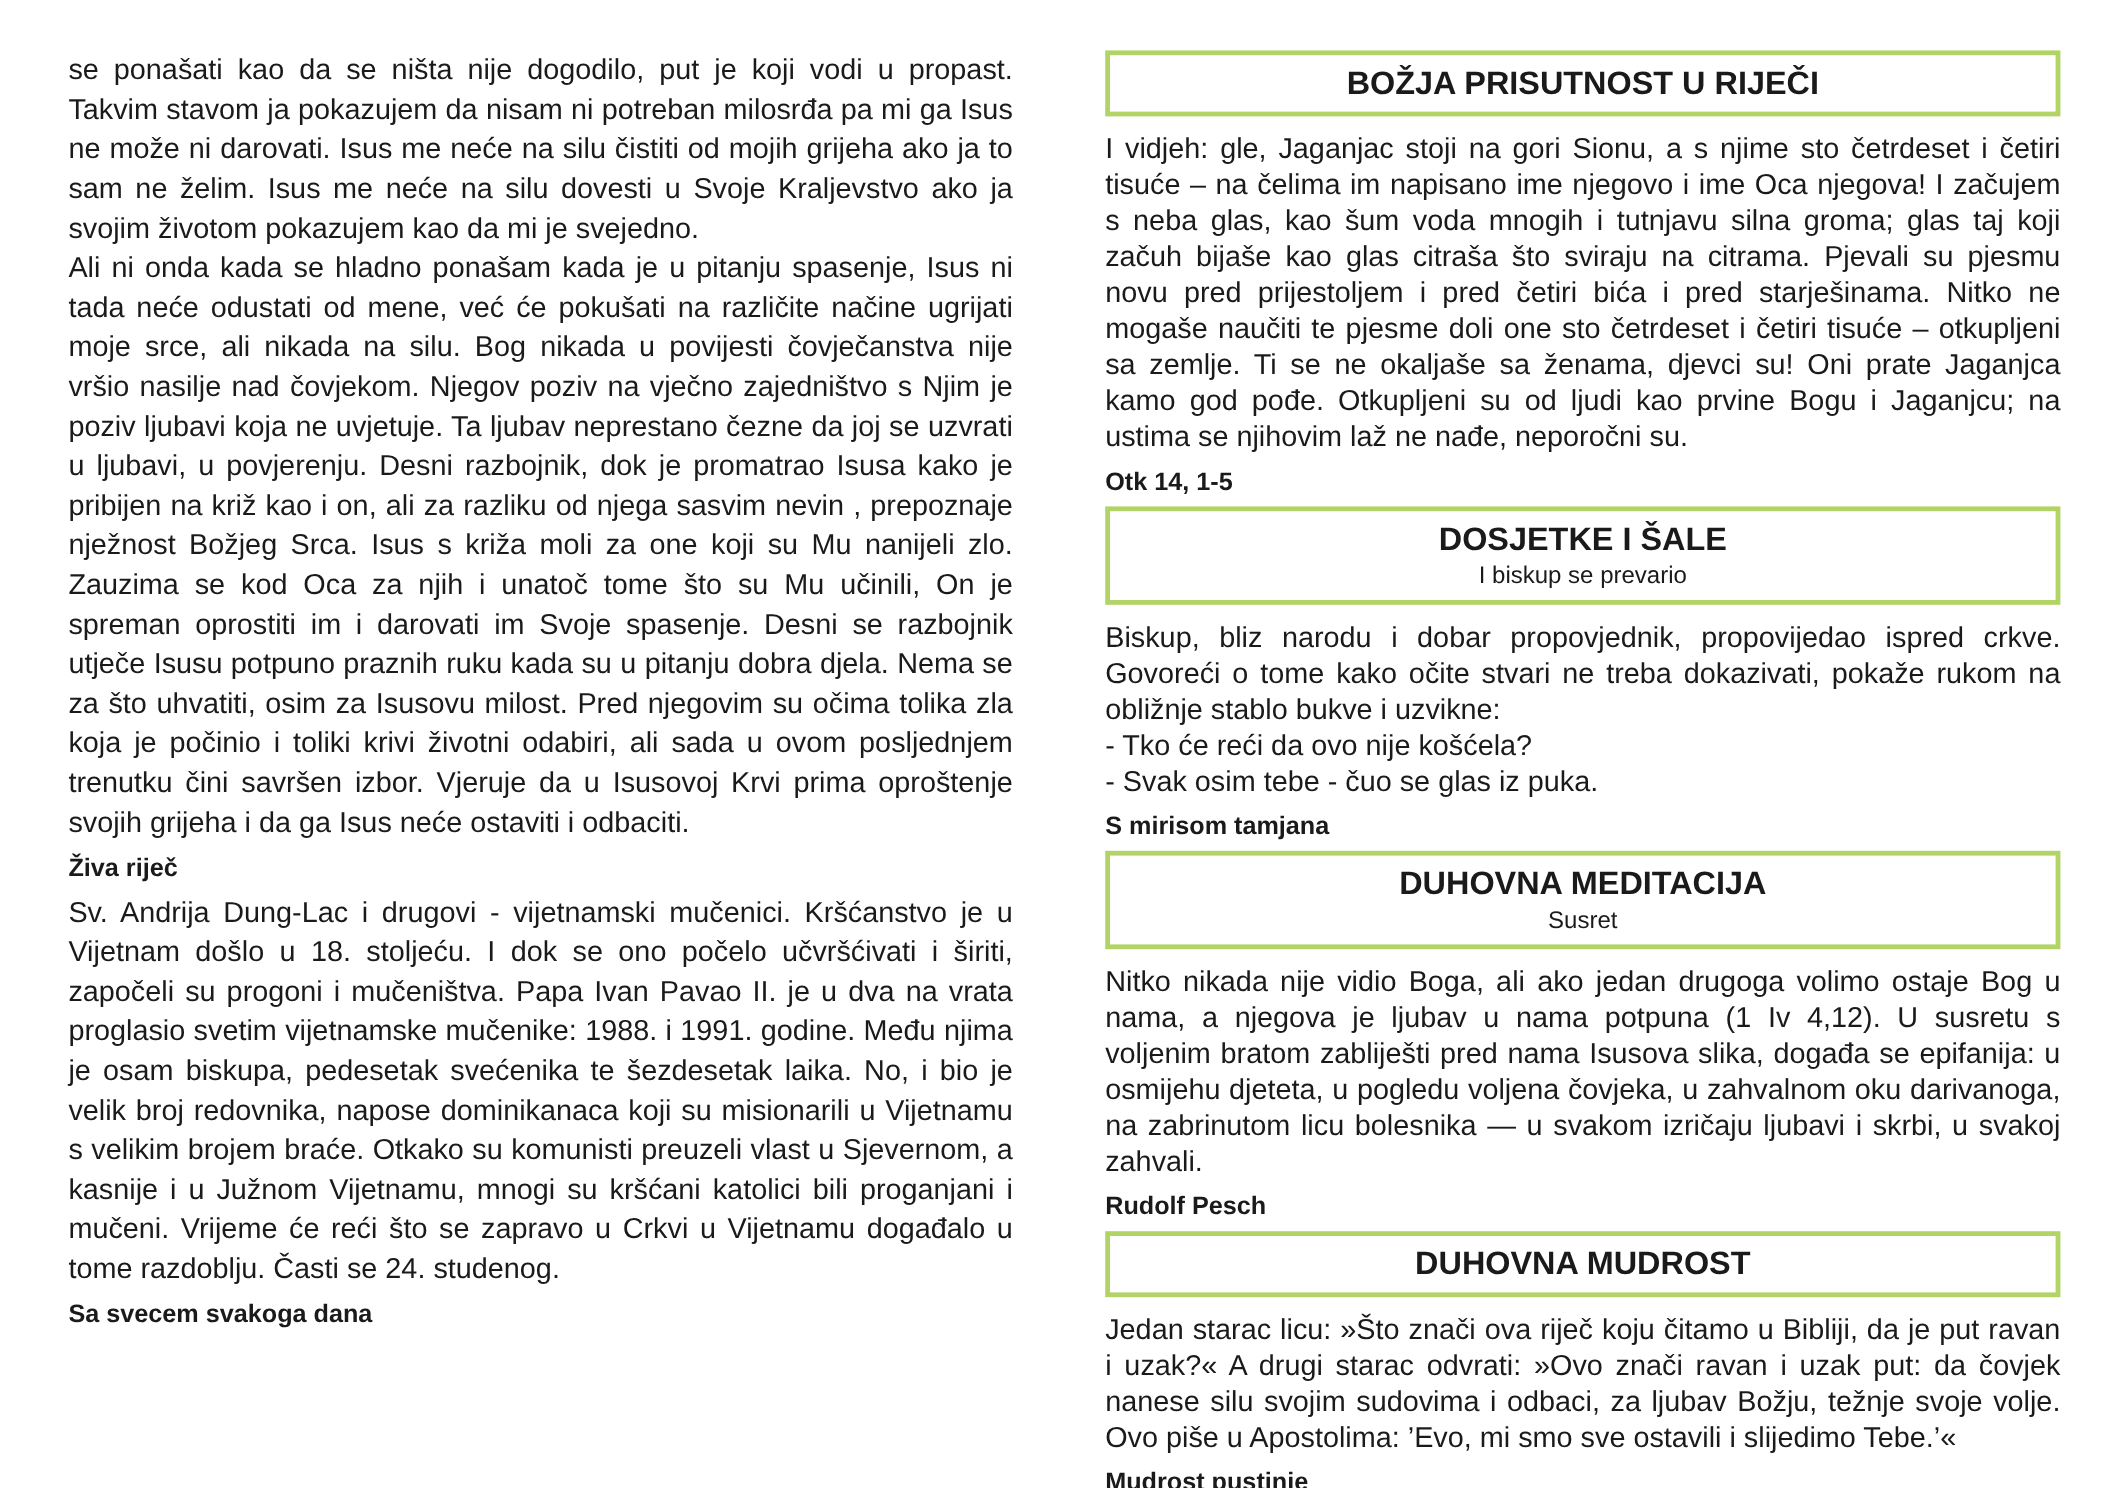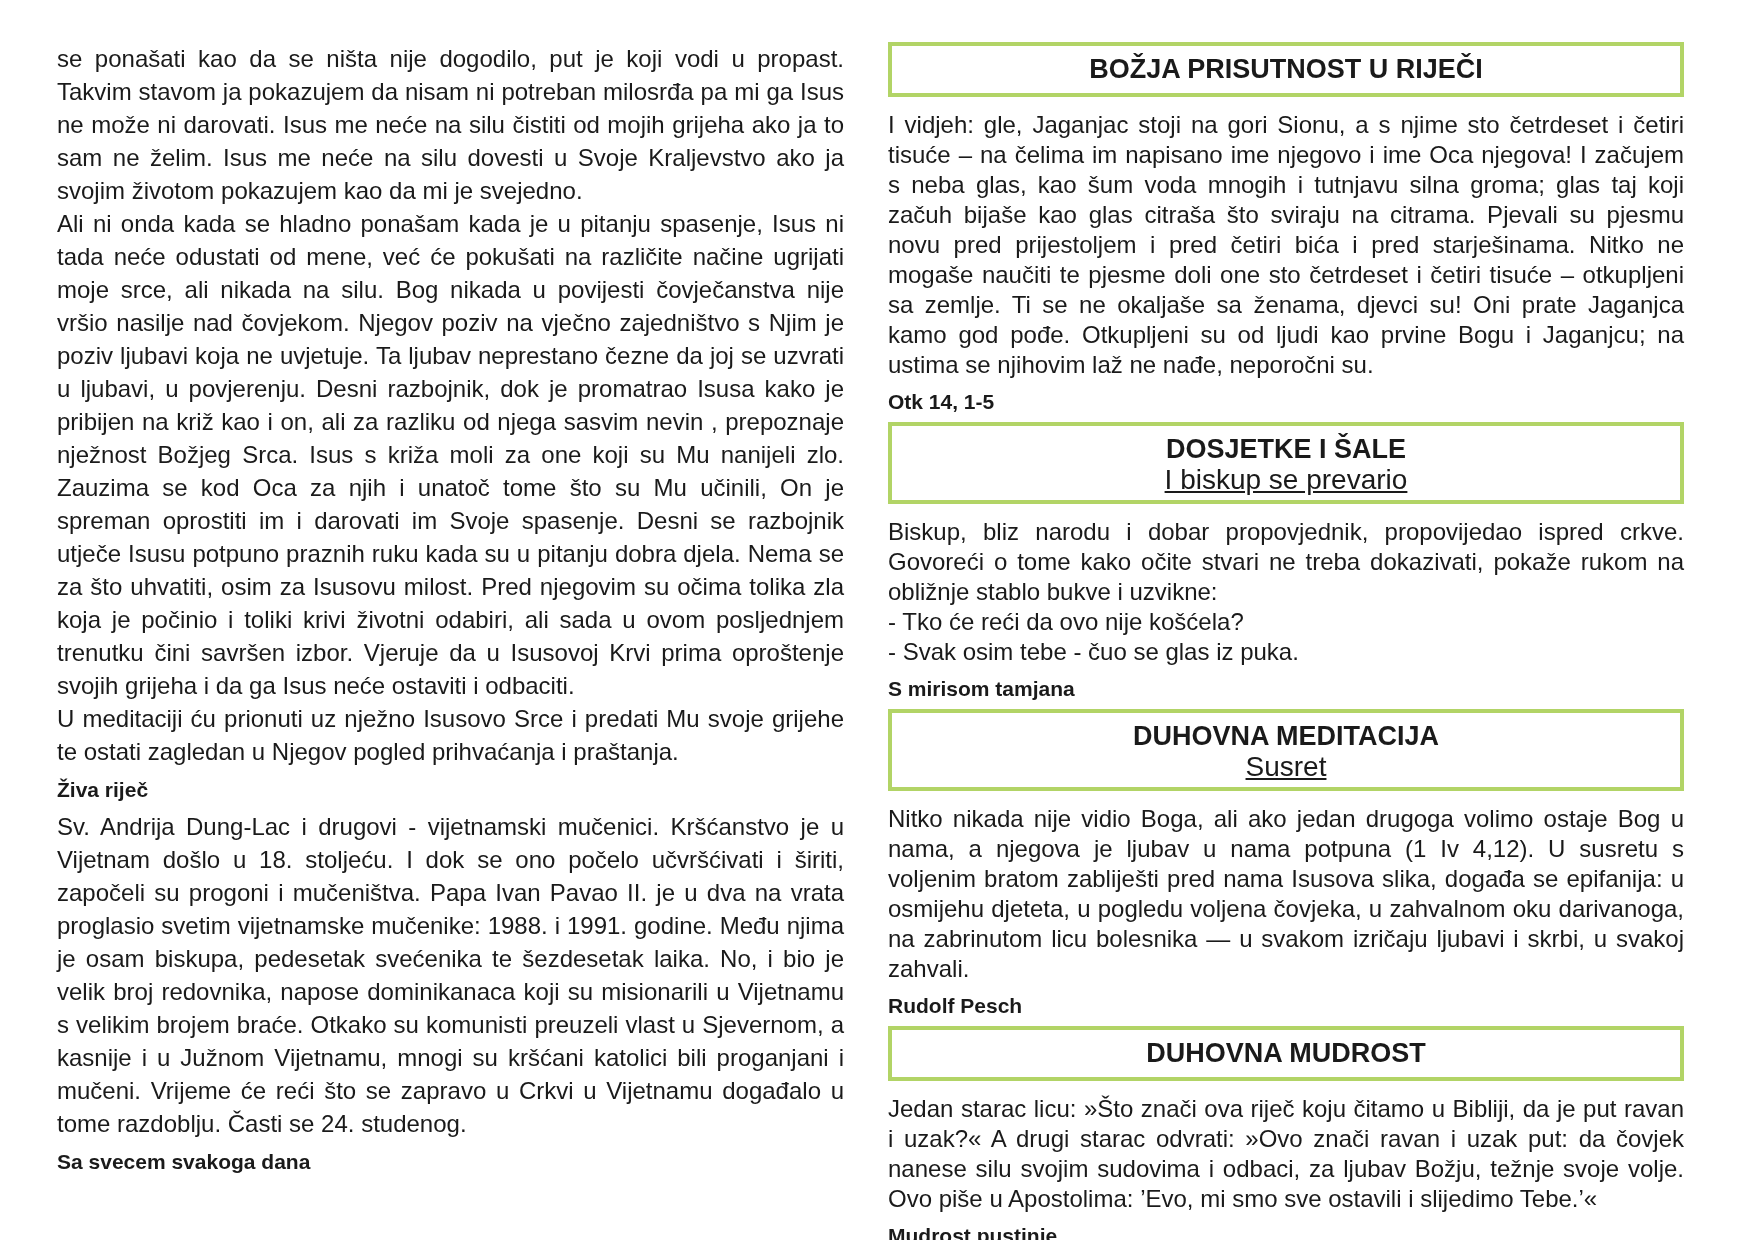--- a/index.html
+++ b/index.html
@@ -11,21 +11,21 @@
     overflow: hidden;
     font-family: "Liberation Sans", "DejaVu Sans", sans-serif;
     color: #1a1a1a;
   }
   .page {
     box-sizing: border-box;
     width: 1553px;
     height: 1240px;
     padding: 42px 36px 0 57px;
     display: flex;
-    gap: 44px;
+    gap: 77px;
   }
   .col { box-sizing: border-box; }
   .col-left  { width: 787px; flex: 0 0 787px; }
   .col-right { width: 796px; flex: 0 0 796px; }
 
   .body-text {
     margin: 0;
     text-align: justify;
     white-space: pre-line;
   }
@@ -48,36 +48,34 @@
     margin: 7px 0 13px 0;
   }
   .col-right .header-box.first { margin-top: 0; }
   .section-title {
     font-weight: 700;
     font-size: 27px;
     line-height: 32px;
     margin: 0;
   }
   .subtitle {
-    font-size: 28px;
+    font-size: 20px;
     line-height: 24px;
     margin-top: 3px;
-    text-decoration: underline;
   }
   .subtitle:empty { display: none; }
 </style>
 </head>
 <body style="color: rgb(26, 26, 26); background: rgb(255, 255, 255);">
 
 <div class="page">
 
   <div class="col col-left">
     <p class="body-text">se ponašati kao da se ništa nije dogodilo, put je koji vodi u propast. Takvim stavom ja pokazujem da nisam ni potreban milosrđa pa mi ga Isus ne može ni darovati. Isus me neće na silu čistiti od mojih grijeha ako ja to sam ne želim. Isus me neće na silu dovesti u Svoje Kraljevstvo ako ja svojim životom pokazujem kao da mi je svejedno.</p>
     <p class="body-text">Ali ni onda kada se hladno ponašam kada je u pitanju spasenje, Isus ni tada neće odustati od mene, već će pokušati na različite načine ugrijati moje srce, ali nikada na silu. Bog nikada u povijesti čovječanstva nije vršio nasilje nad čovjekom. Njegov poziv na vječno zajedništvo s Njim je poziv ljubavi koja ne uvjetuje. Ta ljubav neprestano čezne da joj se uzvrati u ljubavi, u povjerenju. Desni razbojnik, dok je promatrao Isusa kako je pribijen na križ kao i on, ali za razliku od njega sasvim nevin , prepoznaje nježnost Božjeg Srca. Isus s križa moli za one koji su Mu nanijeli zlo. Zauzima se kod Oca za njih i unatoč tome što su Mu učinili, On je spreman oprostiti im i darovati im Svoje spasenje. Desni se razbojnik utječe Isusu potpuno praznih ruku kada su u pitanju dobra djela. Nema se za što uhvatiti, osim za Isusovu milost. Pred njegovim su očima tolika zla koja je počinio i toliki krivi životni odabiri, ali sada u ovom posljednjem trenutku čini savršen izbor. Vjeruje da u Isusovoj Krvi prima oproštenje svojih grijeha i da ga Isus neće ostaviti i odbaciti.</p>
-    <p class="body-text">U meditaciji ću prionuti uz nježno Isusovo Srce i predati Mu svoje grijehe te ostati zagledan u Njegov pogled prihvaćanja i praštanja.</p>
     <div class="signature">Živa riječ</div>
 
     <p class="body-text">Sv. Andrija Dung-Lac i drugovi - vijetnamski mučenici. Kršćanstvo je u Vijetnam došlo u 18. stoljeću. I dok se ono počelo učvršćivati i širiti, započeli su progoni i mučeništva. Papa Ivan Pavao II. je u dva na vrata proglasio svetim vijetnamske mučenike: 1988. i 1991. godine. Među njima je osam biskupa, pedesetak svećenika te šezdesetak laika. No, i bio je velik broj redovnika, napose dominikanaca koji su misionarili u Vijetnamu s velikim brojem braće. Otkako su komunisti preuzeli vlast u Sjevernom, a kasnije i u Južnom Vijetnamu, mnogi su kršćani katolici bili proganjani i mučeni. Vrijeme će reći što se zapravo u Crkvi u Vijetnamu događalo u tome razdoblju. Časti se 24. studenog.</p>
     <div class="signature">Sa svecem svakoga dana</div>
   </div>
 
   <div class="col col-right">
 
     <div class="header-box first" style="border-color: rgb(178, 212, 102);">
       <h2 class="section-title">BOŽJA PRISUTNOST U RIJEČI</h2>

